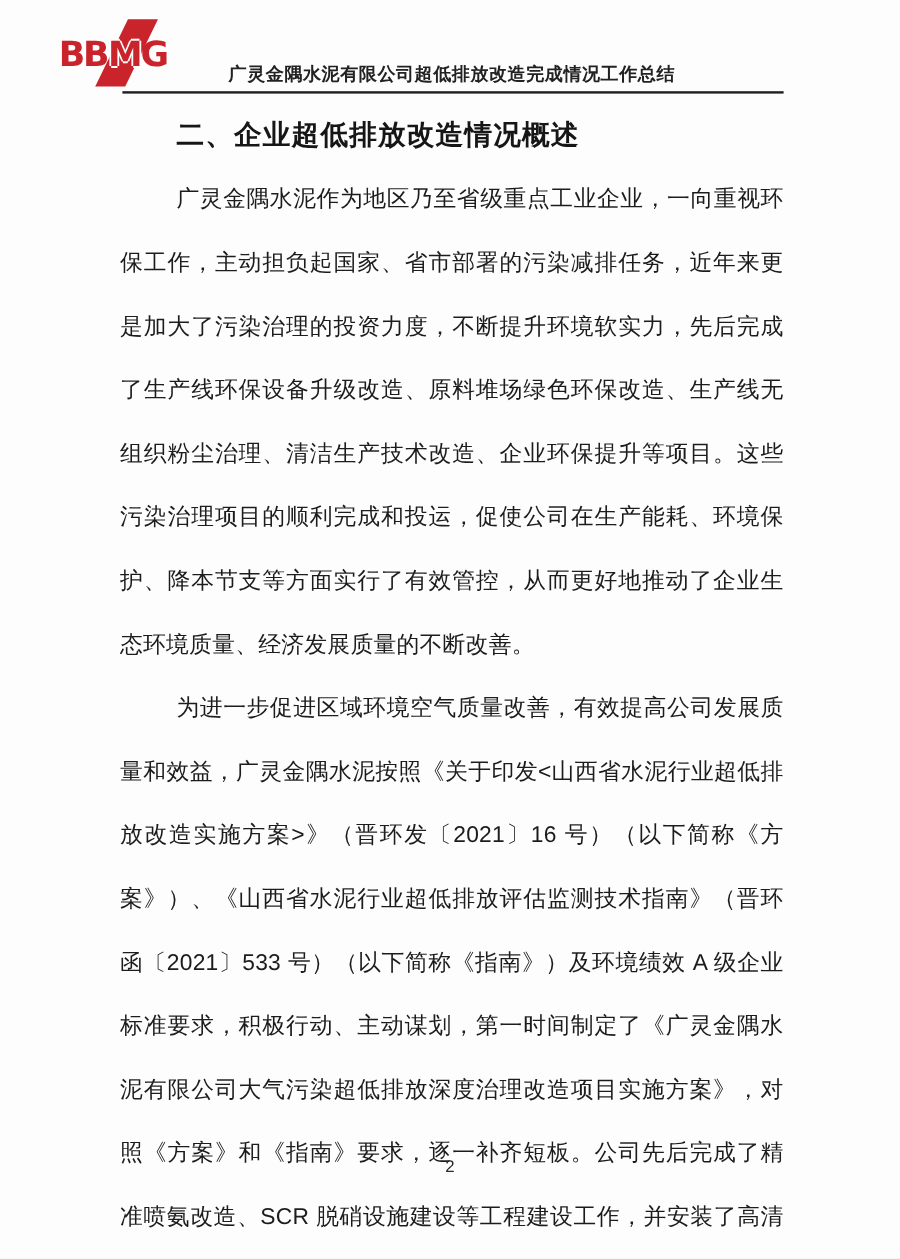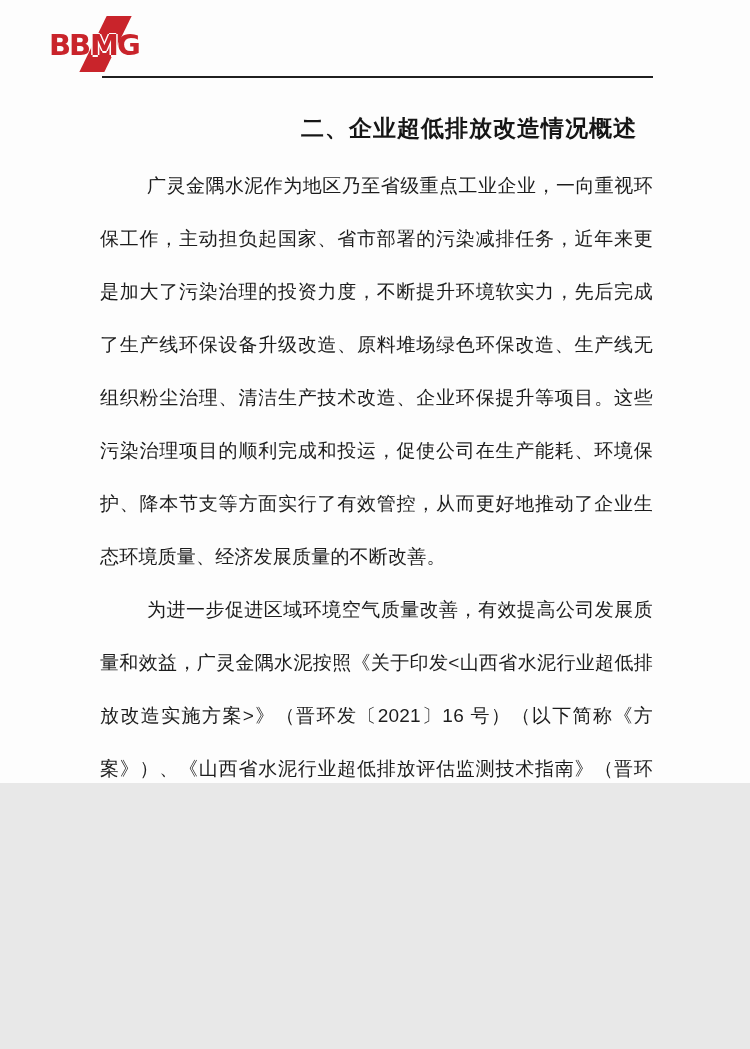--- a/index.html
+++ b/index.html
@@ -1,19 +1,19 @@
 <!DOCTYPE html>
 <html><head>
 <meta charset="utf-8">
 <style>
   html, body { margin: 0; padding: 0; background: #e8e8e8; }
   .page {
     position: relative;
     width: 750px;
-    height: 783px;
+    height: 1049px;
     margin: 0 auto;
     background: #fdfdfd;
     overflow: hidden;
     font-family: "Liberation Sans", sans-serif;
     color: #1c1c1c;
   }
 
   
   .logo { position: absolute; left: 49px; top: 16px; width: 110px; height: 58px; }
   .logo-bb {
@@ -52,28 +52,27 @@
   }
   .header-rule {
     position: absolute; left: 102px; top: 76px;
     width: 551px; height: 2px;
     background: #1f1f1f;
   }
 
   
   .content { position: absolute; left: 100px; top: 97px; width: 553px; }
   .section-title {
-    margin: 16px;
+    margin: 0;
     padding-left: 47px;
     font-size: 23px;
     font-weight: bold;
     line-height: 30px;
     letter-spacing: 1px;
     color: #161616;
-    text-align: right;
   }
   .paragraphs { margin-top: 13px; }
   .paragraphs p {
     margin: 0;
     font-size: 19px;
     line-height: 53px;
     text-align: justify;
     text-indent: 47px;
     letter-spacing: 0.2px;
     color: #1c1c1c;
@@ -92,20 +91,21 @@
 
 <div class="page">
 
   <div class="logo">
     <span class="logo-bb">BB</span>
     <div class="logo-band"></div>
     <span class="logo-m">M</span>
     <span class="logo-g">G</span>
   </div>
 
+  <div class="header-title">广灵金隅水泥有限公司超低排放改造完成情况工作总结</div>
   <div class="header-rule"></div>
 
   <div class="content">
     <h2 class="section-title">二、企业超低排放改造情况概述</h2>
     <div class="paragraphs">
       <p>广灵金隅水泥作为地区乃至省级重点工业企业，一向重视环保工作，主动担负起国家、省市部署的污染减排任务，近年来更是加大了污染治理的投资力度，不断提升环境软实力，先后完成了生产线环保设备升级改造、原料堆场绿色环保改造、生产线无组织粉尘治理、清洁生产技术改造、企业环保提升等项目。这些污染治理项目的顺利完成和投运，促使公司在生产能耗、环境保护、降本节支等方面实行了有效管控，从而更好地推动了企业生态环境质量、经济发展质量的不断改善。</p>
       <p>为进一步促进区域环境空气质量改善，有效提高公司发展质量和效益，广灵金隅水泥按照《关于印发&lt;山西省水泥行业超低排放改造实施方案&gt;》（晋环发〔2021〕16 号）（以下简称《方案》）、《山西省水泥行业超低排放评估监测技术指南》（晋环函〔2021〕533 号）（以下简称《指南》）及环境绩效 A 级企业标准要求，积极行动、主动谋划，第一时间制定了《广灵金隅水泥有限公司大气污染超低排放深度治理改造项目实施方案》，对照《方案》和《指南》要求，逐一补齐短板。公司先后完成了精准喷氨改造、SCR 脱硝设施建设等工程建设工作，并安装了高清视频监控设施、TSP 浓度监测仪、颗粒物监测微站和环境空气质量颗粒物自动监测站（β 射线法）等监控监测设施，建成了管、控、治一体化监控平台，实现了覆盖全厂的超低排放智能管控。</p>
     </div>
   </div>
 

